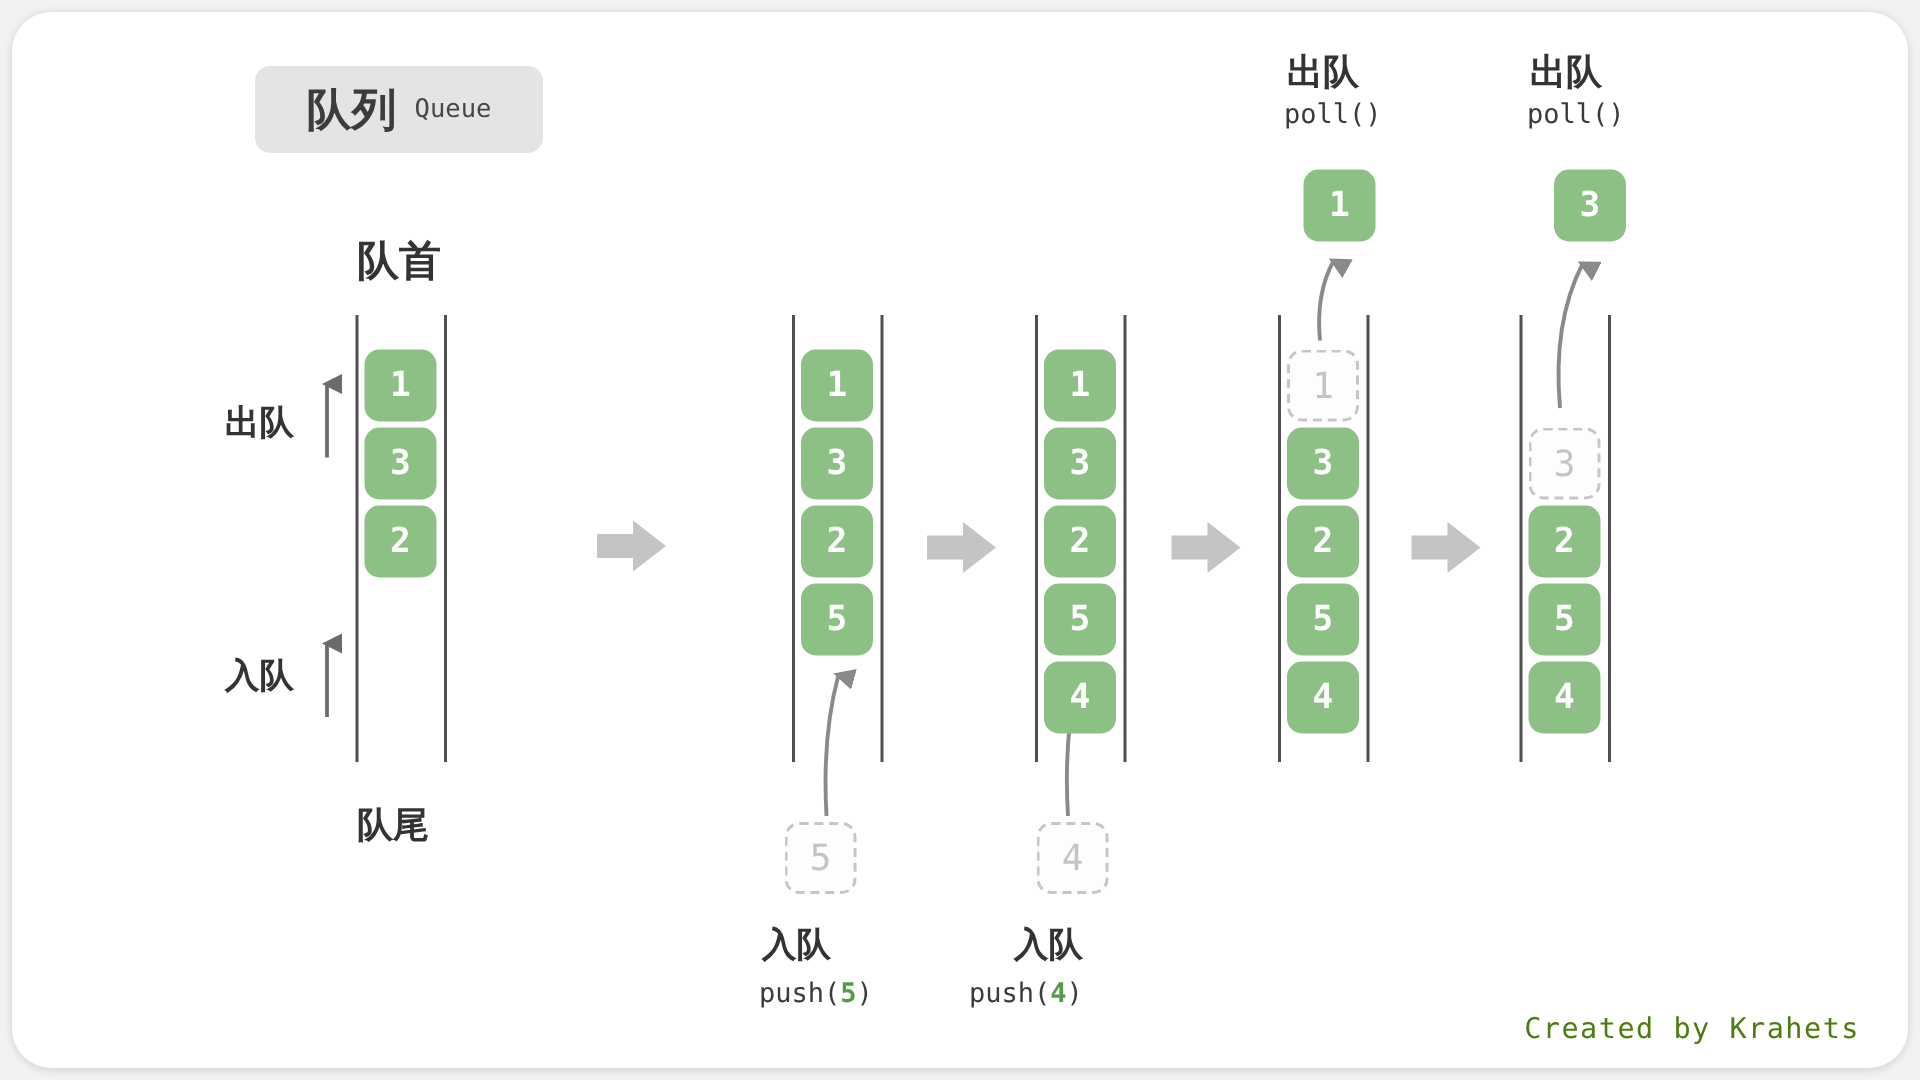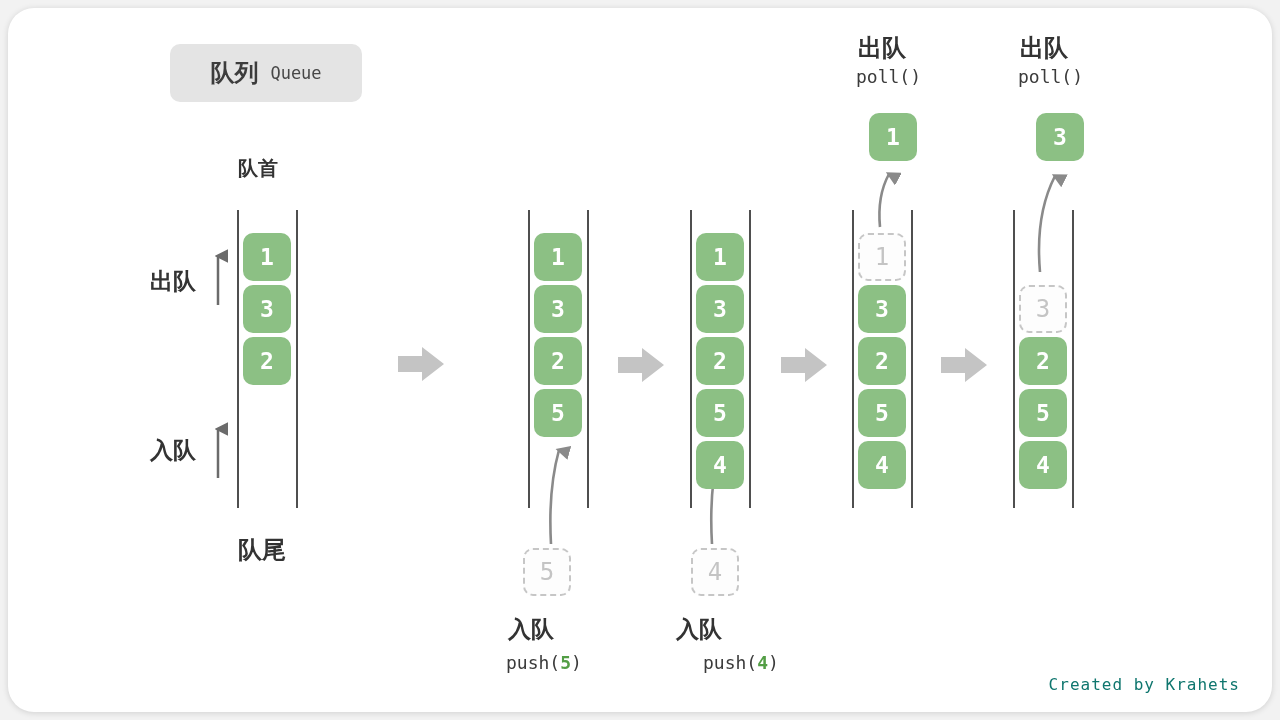--- a/index.html
+++ b/index.html
@@ -15,39 +15,39 @@
     background:#ffffff;border-radius:26px;
     box-shadow:0 1px 6px rgba(0,0,0,.14);
   }
   .abs{position:absolute;}
   
   .title-badge{
     left:170px;top:44px;width:192px;height:58px;
     background:#e4e4e4;border-radius:10px;
     display:flex;align-items:center;justify-content:center;gap:12px;
   }
-  .title-zh{font-weight:700;font-size:24px;color:#3c3c3c;}
+  .title-zh{font-weight:700;font-size:30px;color:#3c3c3c;}
   .title-en{font-family:"DejaVu Sans Mono",monospace;font-size:17px;color:#474747;}
   
   .zh-label{font-weight:700;font-size:23px;color:#333333;white-space:nowrap;}
   .code-label{font-family:"DejaVu Sans Mono",monospace;font-size:18px;color:#3b3b3b;white-space:nowrap;}
   .code-label .arg{color:#539e45;font-weight:700;}
   
   .qline{width:2px;background:#4f4f4f;top:210px;height:298px;}
   
   .cell{
     width:48px;height:48px;border-radius:10px;
     display:flex;align-items:center;justify-content:center;
     font-family:"DejaVu Sans Mono",monospace;font-size:23px;font-weight:700;
     box-sizing:border-box;
   }
   .cell.green{background:#8cc084;color:#ffffff;}
   .cell.dashed{border:2px dashed #c6c6c6;color:#c4c4c4;background:#fdfdfd;font-weight:400;font-size:24px;}
   .watermark{
-    font-family:"DejaVu Sans Mono",monospace;font-size:16px;color:#0f766e;
+    font-family:"DejaVu Sans Mono",monospace;font-size:19px;color:#4d7c0f;
     right:40px;top:675px;letter-spacing:1px;
   }
   svg.overlay{position:absolute;left:0;top:0;width:1280px;height:720px;pointer-events:none;}
 </style>
 </head>
 <body>
 
 <div class="stage">
   <div class="canvas abs"></div>
 
@@ -73,21 +73,21 @@
     <polygon fill="#c4c4c4" points="618,357 642,357 642,348 664,365 642,382 642,373 618,373"></polygon>
     <polygon fill="#c4c4c4" points="781,357 805,357 805,348 827,365 805,382 805,373 781,373"></polygon>
     <polygon fill="#c4c4c4" points="941,357 965,357 965,348 987,365 965,382 965,373 941,373"></polygon>
   </svg>
 
   <div class="abs title-badge">
     <span class="title-zh">队列</span>
     <span class="title-en">Queue</span>
   </div>
 
-  <div class="abs zh-label" style="left:238px;top:155px;font-size:20px;">队首</div>
+  <div class="abs zh-label" style="left:238px;top:155px;font-size:28px;">队首</div>
   <div class="abs zh-label" style="left:238px;top:534px;font-size:24px;">队尾</div>
 
   <div class="abs zh-label" style="left:150px;top:266px;">出队</div>
   <div class="abs zh-label" style="left:150px;top:435px;">入队</div>
 
   <div>
     <div class="abs qline" style="left:237px;"></div>
     <div class="abs qline" style="left:296px;"></div>
     <div class="abs cell green" style="left:243px;top:233px;">1</div>
     <div class="abs cell green" style="left:243px;top:285px;">3</div>
@@ -109,21 +109,21 @@
   <div>
     <div class="abs qline" style="left:690px;"></div>
     <div class="abs qline" style="left:749px;"></div>
     <div class="abs cell green" style="left:696px;top:233px;">1</div>
     <div class="abs cell green" style="left:696px;top:285px;">3</div>
     <div class="abs cell green" style="left:696px;top:337px;">2</div>
     <div class="abs cell green" style="left:696px;top:389px;">5</div>
     <div class="abs cell green" style="left:696px;top:441px;">4</div>
     <div class="abs cell dashed" style="left:691px;top:548px;">4</div>
     <div class="abs zh-label" style="left:676px;top:614px;">入队</div>
-    <div class="abs code-label" style="left:703px;top:652px;"><span>push(</span><span class="arg">4</span><span>)</span></div>
+    <div class="abs code-label" style="left:646px;top:652px;"><span>push(</span><span class="arg">4</span><span>)</span></div>
   </div>
 
   <div>
     <div class="abs qline" style="left:852px;"></div>
     <div class="abs qline" style="left:911px;"></div>
     <div class="abs zh-label" style="left:858px;top:32px;font-size:24px;">出队</div>
     <div class="abs code-label" style="left:856px;top:66px;">poll()</div>
     <div class="abs cell green" style="left:869px;top:113px;">1</div>
     <div class="abs cell dashed" style="left:858px;top:233px;">1</div>
     <div class="abs cell green" style="left:858px;top:285px;">3</div>

